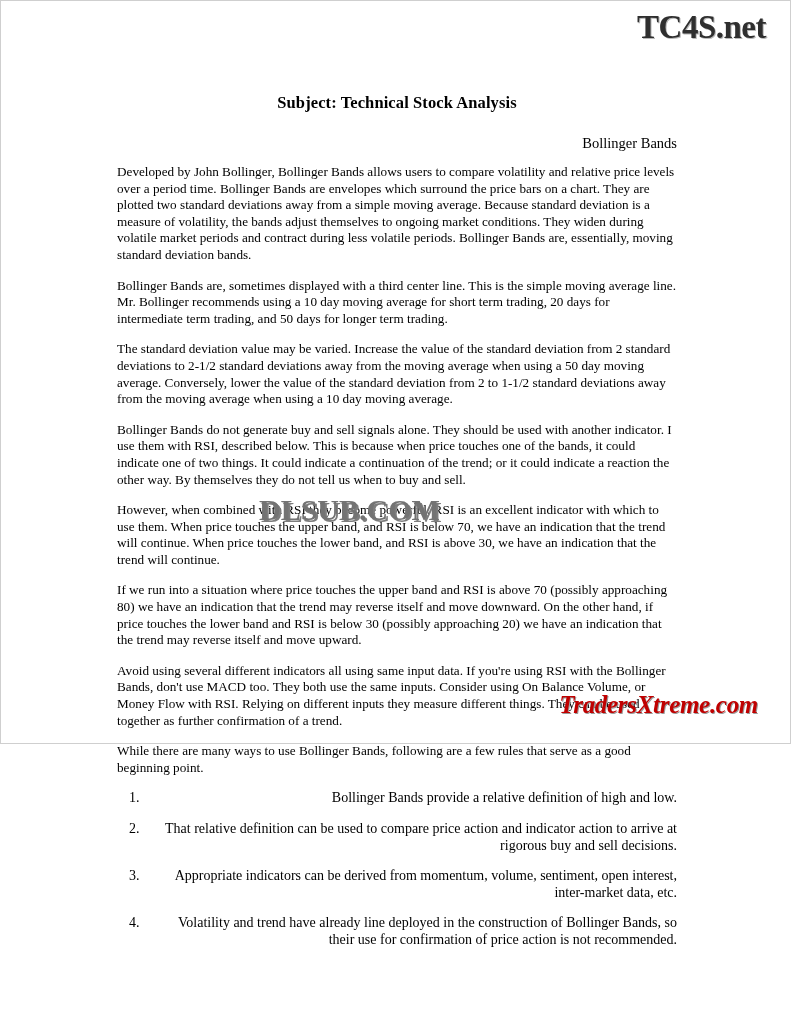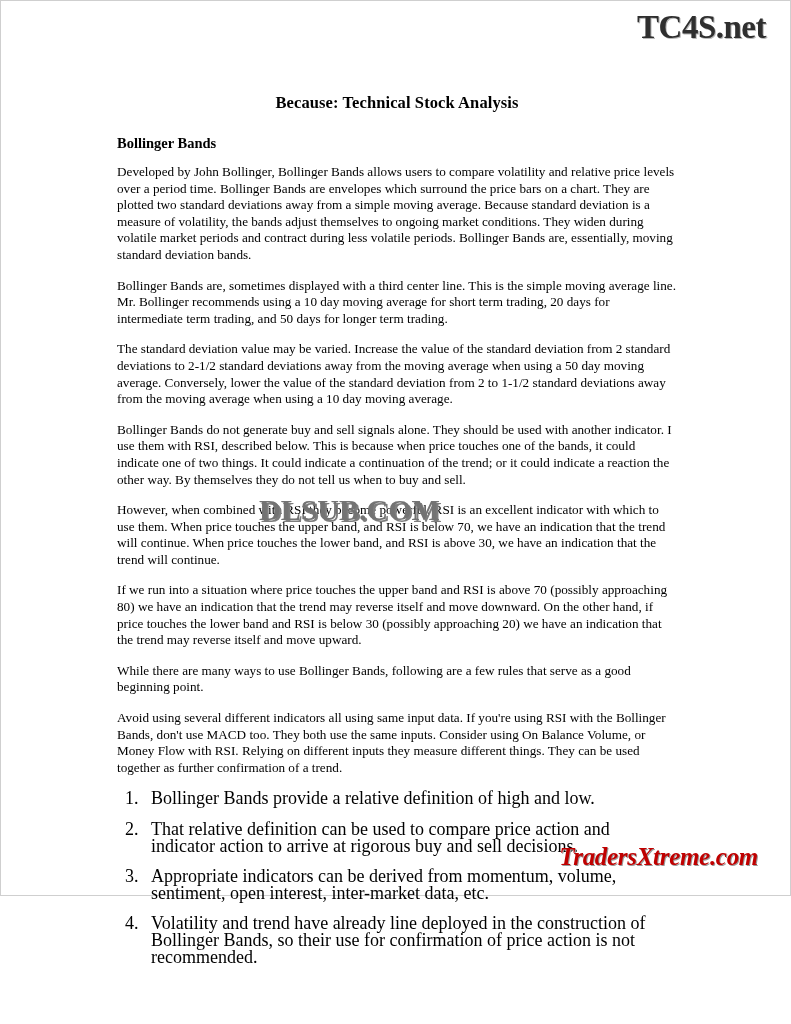--- a/index.html
+++ b/index.html
@@ -12,21 +12,21 @@
     height: 1024px;
     position: relative;
     font-family: "Liberation Serif", serif;
     color: #000000;
     overflow: hidden;
   }
   .page {
     position: absolute;
     left: 0; top: 0;
     width: 791px;
-    height: 896px;
+    height: 744px;
     box-sizing: border-box;
     border: 1px solid #cfcfcf;
     background: #ffffff;
   }
   .watermark-top {
     position: absolute;
     right: 24px;
     top: 8px;
     font-family: "Liberation Serif", serif;
     font-weight: bold;
@@ -67,61 +67,63 @@
   }
   h1.doc-title {
     font-size: 16.5px;
     font-weight: bold;
     text-align: center;
     margin: 0 0 22px 0;
     letter-spacing: 0.1px;
   }
   h2.section-title {
     font-size: 14.5px;
-    font-weight: bold;
+    font-weight: normal;
     margin: 0 0 12px 0;
+    text-align: right;
   }
   p.para {
     font-size: 13.2px;
     line-height: 16.6px;
     margin: 8px 0 14px 0;
     text-align: left;
   }
   ol.rules {
     margin: 11px 0 0 0;
     padding-left: 26px;
-    font-size: 18px;
+    font-size: 14px;
     line-height: 16.6px;
+    text-align: right;
   }
   ol.rules li {
     margin-bottom: 14px;
     padding-left: 8px;
   }
 </style>
 </head>
 <body>
 
 <div class="page">
 
   <div class="watermark-top">TC4S.net</div>
 
   <div class="content">
 
-    <h1 class="doc-title">Because: Technical Stock Analysis</h1>
+    <h1 class="doc-title">Subject: Technical Stock Analysis</h1>
 
     <h2 class="section-title">Bollinger Bands</h2>
 
     <p class="para">Developed by John Bollinger, Bollinger Bands allows users to compare volatility and relative price levels over a period time. Bollinger Bands are envelopes which surround the price bars on a chart. They are plotted two standard deviations away from a simple moving average. Because standard deviation is a measure of volatility, the bands adjust themselves to ongoing market conditions. They widen during volatile market periods and contract during less volatile periods. Bollinger Bands are, essentially, moving standard deviation bands.</p>
     <p class="para">Bollinger Bands are, sometimes displayed with a third center line. This is the simple moving average line. Mr. Bollinger recommends using a 10 day moving average for short term trading, 20 days for intermediate term trading, and 50 days for longer term trading.</p>
     <p class="para">The standard deviation value may be varied. Increase the value of the standard deviation from 2 standard deviations to 2-1/2 standard deviations away from the moving average when using a 50 day moving average. Conversely, lower the value of the standard deviation from 2 to 1-1/2 standard deviations away from the moving average when using a 10 day moving average.</p>
     <p class="para">Bollinger Bands do not generate buy and sell signals alone. They should be used with another indicator. I use them with RSI, described below. This is because when price touches one of the bands, it could indicate one of two things. It could indicate a continuation of the trend; or it could indicate a reaction the other way. By themselves they do not tell us when to buy and sell.</p>
     <p class="para">However, when combined with RSI they become powerful. RSI is an excellent indicator with which to use them. When price touches the upper band, and RSI is below 70, we have an indication that the trend will continue. When price touches the lower band, and RSI is above 30, we have an indication that the trend will continue.</p>
     <p class="para">If we run into a situation where price touches the upper band and RSI is above 70 (possibly approaching 80) we have an indication that the trend may reverse itself and move downward. On the other hand, if price touches the lower band and RSI is below 30 (possibly approaching 20) we have an indication that the trend may reverse itself and move upward.</p>
+    <p class="para">Avoid using several different indicators all using same input data. If you're using RSI with the Bollinger Bands, don't use MACD too. They both use the same inputs. Consider using On Balance Volume, or Money Flow with RSI. Relying on different inputs they measure different things. They can be used together as further confirmation of a trend.</p>
     <p class="para">While there are many ways to use Bollinger Bands, following are a few rules that serve as a good beginning point.</p>
-    <p class="para">Avoid using several different indicators all using same input data. If you're using RSI with the Bollinger Bands, don't use MACD too. They both use the same inputs. Consider using On Balance Volume, or Money Flow with RSI. Relying on different inputs they measure different things. They can be used together as further confirmation of a trend.</p>
 
     <ol class="rules">
       <li>Bollinger Bands provide a relative definition of high and low.</li>
       <li>That relative definition can be used to compare price action and indicator action to arrive at rigorous buy and sell decisions.</li>
       <li>Appropriate indicators can be derived from momentum, volume, sentiment, open interest, inter-market data, etc.</li>
       <li>Volatility and trend have already line deployed in the construction of Bollinger Bands, so their use for confirmation of price action is not recommended.</li>
     </ol>
 
   </div>
 

